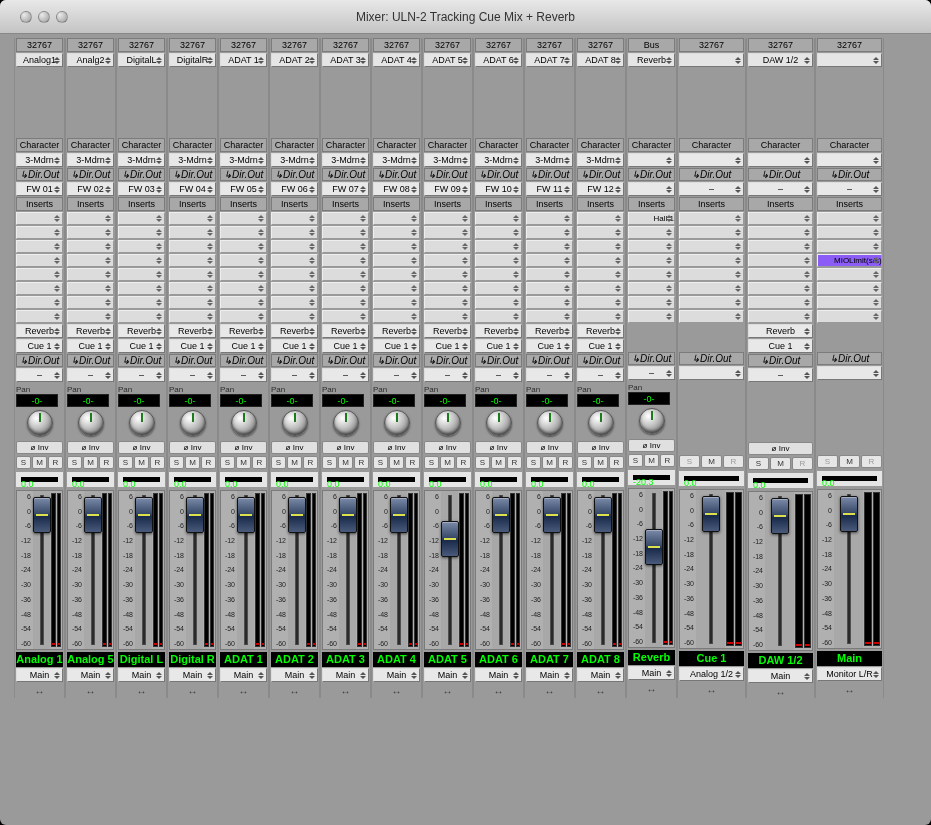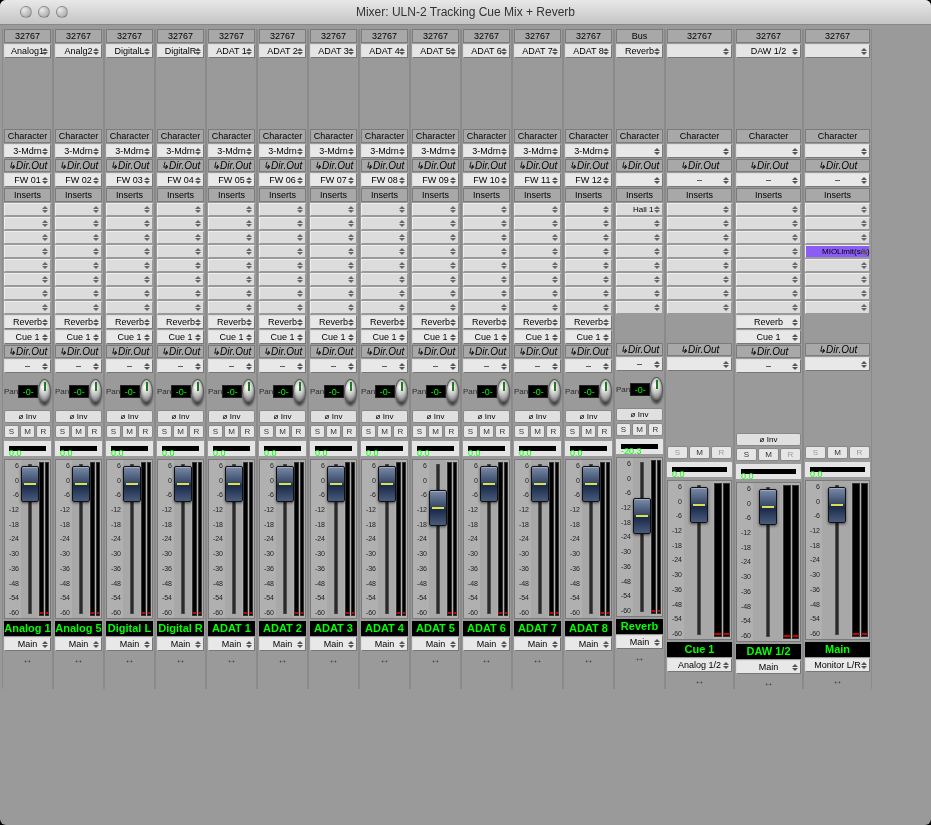--- a/index.html
+++ b/index.html
@@ -3,31 +3,31 @@
 <meta charset="utf-8">
 <style>
   * { box-sizing: border-box; margin: 0; padding: 0; }
   body { background: #000; font-family: "Lucida Grande", Arial, sans-serif; font-size: 9px; }
   .window {
     width: 931px; height: 825px; margin: 0 auto; position: relative;
     background: #9a9a9a; border-radius: 6px; overflow: hidden;
     box-shadow: 0 4px 30px rgba(0,0,0,.7);
   }
   .titlebar {
-    height: 25px; background: linear-gradient(#e8e8e8,#c4c4c4);
+    height: 34px; background: linear-gradient(#e8e8e8,#c4c4c4);
     border-bottom: 1px solid #888; display: flex; align-items: center;
     padding: 0 20px; font-size: 12px; color: #333; position: relative;
   }
   .traffic { display: flex; gap: 6px; }
   .tlight { width: 12px; height: 12px; border-radius: 50%; border: 1px solid rgba(0,0,0,.25);
             background: radial-gradient(circle at 30% 30%, #fff7, #bbb 60%, #999); }
   .title { position: absolute; left: 0; right: 0; text-align: center; pointer-events: none; }
 
   .mixer {
-    display: flex; background: #9a9a9a; padding: 4px 2px;
+    display: flex; background: #9a9a9a; padding: 4px 2px; margin-left: 12px;
   }
   .strip {
     flex: 0 0 auto; width: 51px; display: flex; flex-direction: column;
     border-left: 1px solid #8a8a8a; border-right: 1px solid #8a8a8a;
     padding: 0 1px;
   }
   .strip.wide { width: 69px; }
 
   .cell {
     font-size: 9px; text-align: center; color: #000;
@@ -50,24 +50,24 @@
   .cell .arrows::before { border-bottom:3px solid #555; }
   .cell .arrows::after  { border-top:3px solid #555; }
 
   .gap { height: 70px; }
 
   .slot { height: 13px; background:#dcdcdc; border:1px solid #999; border-top-color:#eee; border-left-color:#eee; margin-bottom:1px; position:relative;}
   .slot .arrows { position:absolute; right:1px; top:0; bottom:0; width:8px;
     display:flex; flex-direction:column; justify-content:center; gap:1px;}
   .slot .arrows::before,.slot .arrows::after{content:"";width:0;height:0;margin:0 auto;border-left:3px solid transparent;border-right:3px solid transparent;}
   .slot .arrows::before{border-bottom:3px solid #666;} .slot .arrows::after{border-top:3px solid #666;}
-  .slot.txt { font-size:8px; text-align:left; padding-left:16px; line-height:11px; }
+  .slot.txt { font-size:8px; text-align:right; padding-left:16px; line-height:11px; }
   .slot.highlight { background:#8b5cf6; }
 
-  .panblock { display:flex; flex-direction:row; align-items:center; margin:2px 0;}
+  .panblock { display:flex; flex-direction:column; align-items:flex-start; margin:2px 0;}
   .panlabel { font-size:8px; color:#2c2c2c; }
   .panval { width:42px; height:13px; background:#000; color:#0f0; font-size:9px; text-align:center; line-height:13px; border:1px solid #222;}
   .knob {
     width:26px; height:26px; border-radius:50%; margin:3px auto 2px;
     background: radial-gradient(circle at 35% 30%, #fff, #bfbfbf 45%, #6b6b6b 90%);
     border:1px solid #555; position:relative;
     box-shadow: inset 0 -2px 3px rgba(0,0,0,.5), 0 1px 2px rgba(0,0,0,.5);
   }
   .knob::after{
     content:""; position:absolute; left:50%; top:2px; width:2px; height:9px;

